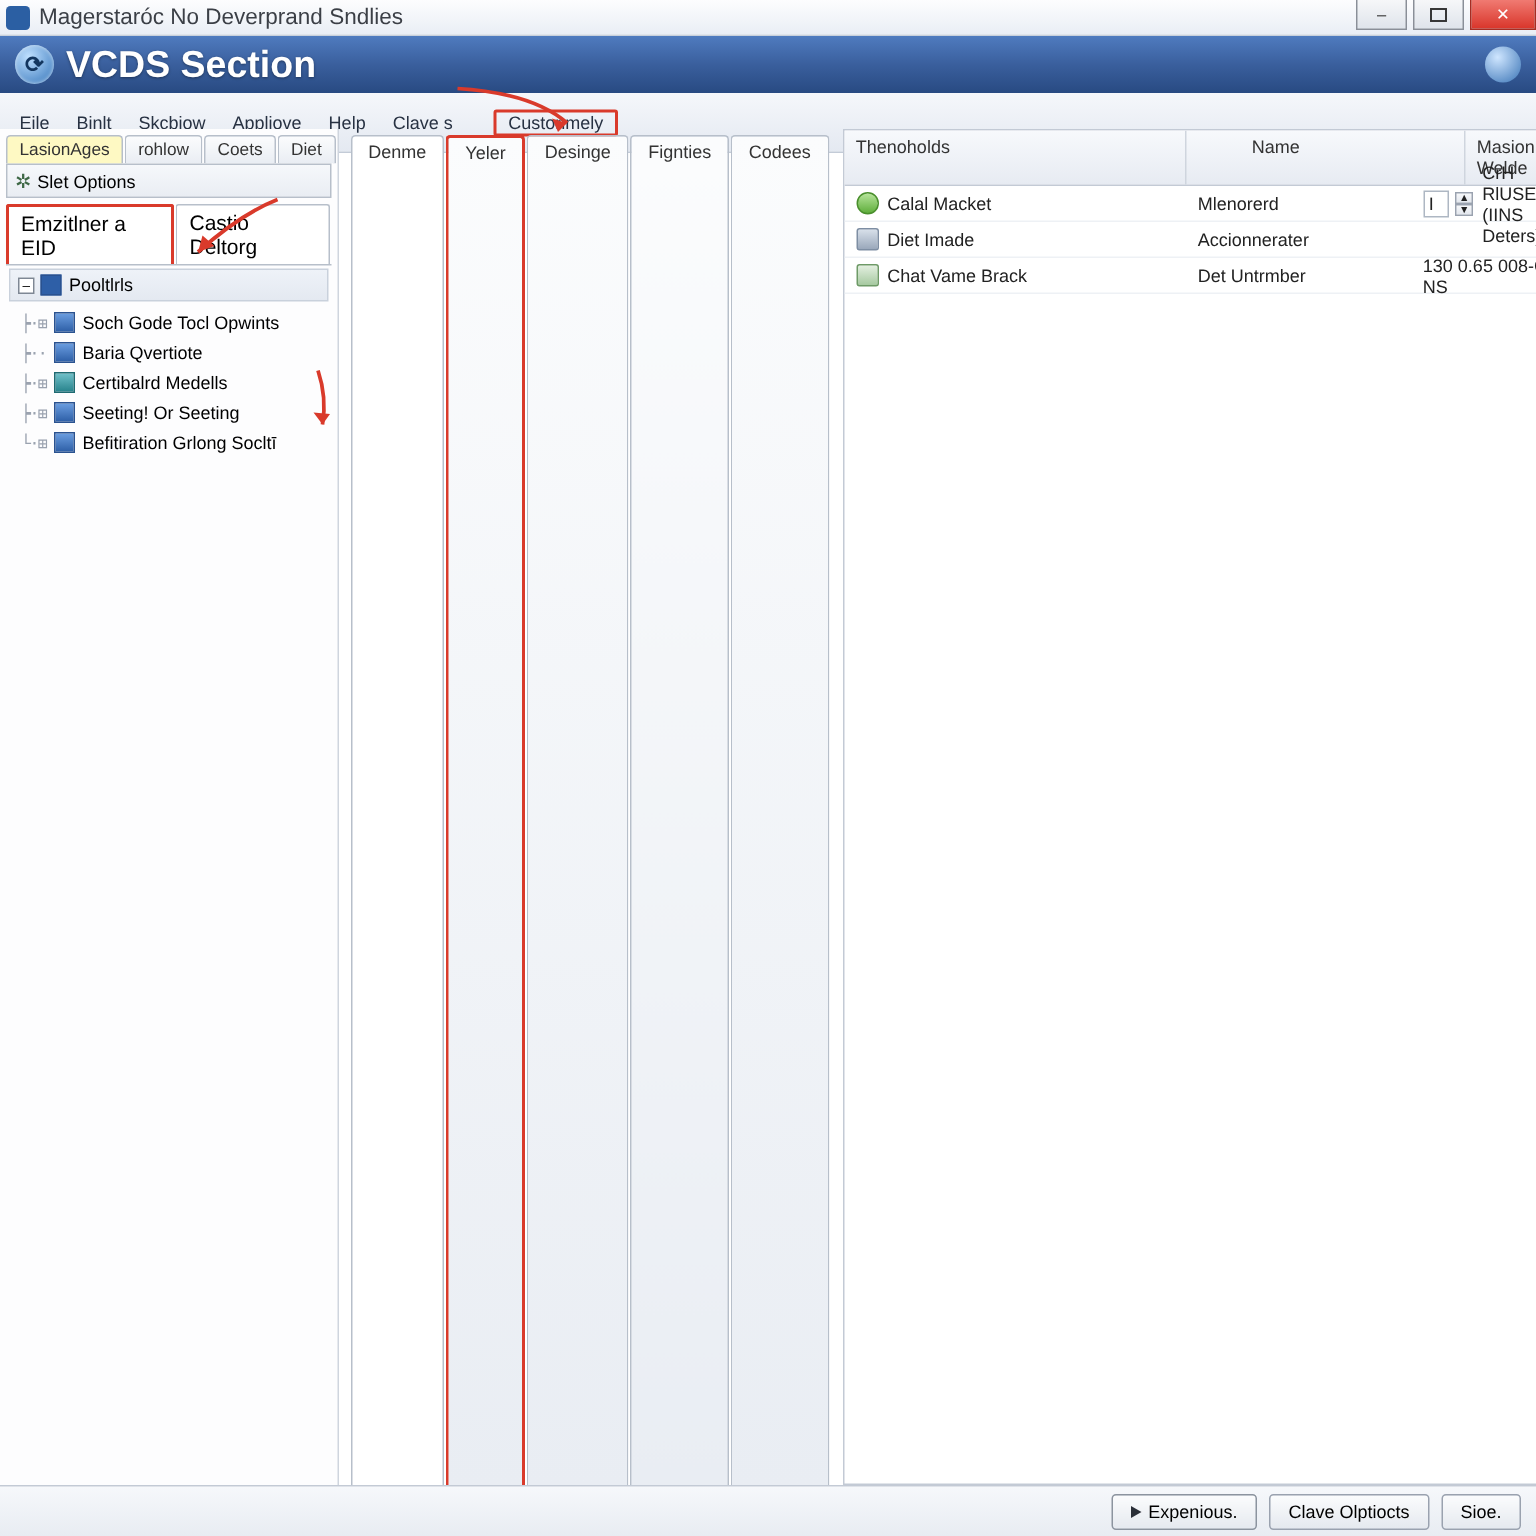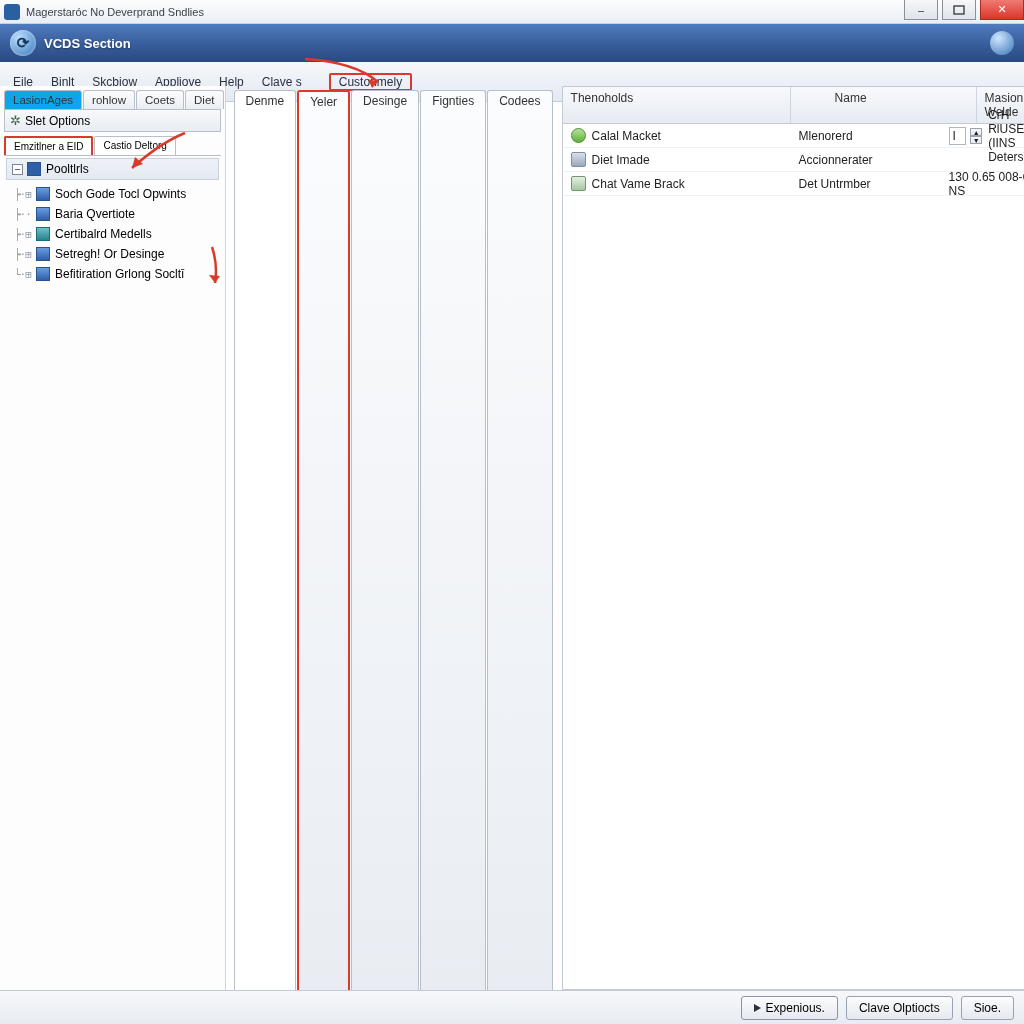--- a/index.html
+++ b/index.html
@@ -1,52 +1,52 @@
 <!DOCTYPE html>
 <html><head>
 <meta charset="utf-8">
 <style>
 * { box-sizing: border-box; margin: 0; padding: 0; font-family: 'Segoe UI', Tahoma, sans-serif; font-size: 12px; }
 body { width: 1024px; height: 1024px; background: #fff; overflow: hidden; position: relative; }
 
 
 .titlebar { height: 24px; background: linear-gradient(#fdfdfe,#e9eef5); display: flex; align-items: center; padding: 0 4px; border-bottom: 1px solid #c9d1dc; }
 .titlebar .app-ico { width:16px; height:16px; background:#2b5fa3; border-radius:3px; margin-right:6px; display:inline-block; }
-.titlebar .title-text { color:#3b3f46; font-size:11px; }
+.titlebar .title-text { color:#3b3f46; font-size:15px; }
 .win-buttons { position:absolute; right:0; top:0; display:flex; }
 .win-btn { width:34px; height:20px; border:1px solid #8a8f98; background:linear-gradient(#f6f7f9,#dfe4eb); margin-left:4px; display:flex; align-items:center; justify-content:center; font-size:11px; color:#333; border-top:none; }
 .win-btn.close { background:linear-gradient(#f07a72,#d9362b); color:#fff; border-color:#a62c22; width:44px; }
 .win-btn.max svg, .win-btn.min svg { display:block; }
 
 
 .header-band { height:38px; background:linear-gradient(#4f7bbf,#3a5f9d 50%,#284a82); display:flex; align-items:center; padding:0 10px; color:#fff; }
 .header-band .logo { width:26px; height:26px; border-radius:13px; background:radial-gradient(circle at 35% 30%, #bfe0ff, #2f71b8); margin-right:8px; display:flex; align-items:center; justify-content:center; color:#13365f; font-weight:bold; font-size:15px; box-shadow:inset 0 0 3px rgba(255,255,255,.7); }
-.header-band .section-title { font-size:13px; font-weight:bold; text-shadow:0 1px 2px rgba(0,0,0,.4); }
+.header-band .section-title { font-size:25px; font-weight:bold; text-shadow:0 1px 2px rgba(0,0,0,.4); }
 .header-band .right-ico { margin-left:auto; width:24px; height:24px; border-radius:12px; background:radial-gradient(circle at 35% 30%, #cfe6ff, #3a74b6); }
 
 
 .menubar { height:40px; background:linear-gradient(#f5f7fb,#e4e9f1); border-bottom:1px solid #c3cbd7; display:flex; align-items:center; padding-left:4px; }
 .menubar .menu-item { padding:0 9px; display:flex; align-items:center; color:#273142; cursor:default; }
 .menubar .menu-item.hl { border:2px solid #d93a2b; border-radius:2px; margin:1px 0; padding:0 8px; }
 
 
 .workspace { position:absolute; top:86px; bottom:34px; left:0; right:0; display:flex; }
 .left-pane { width:282px; background:#fdfdfe; border-right:1px solid #cfd5de; display:flex; flex-direction:column; }
 .right-pane { flex:1; display:flex; flex-direction:row; }
 
 
 .lp-tabs { display:flex; margin:4px 0 0 4px; }
 .lp-tab { border:1px solid #b7bfca; border-bottom:none; background:linear-gradient(#fbfcfd,#e9edf3); padding:3px 8px; margin-right:1px; border-radius:3px 3px 0 0; font-size:11.5px; color:#333; }
-.lp-tab.active { background:#0ea5e9; }
+.lp-tab.active { background:#fef9c3; }
 
 .lp-toolbar { border:1px solid #b7bfca; background:linear-gradient(#f6f8fb,#e9edf3); margin:0 4px; padding:3px 5px; display:flex; align-items:center; }
 .lp-toolbar .gear-ico { color:#3e6846; margin-right:4px; font-size:13px; }
 
 .lp-subtabs { display:flex; margin:4px 4px 0 4px; border-bottom:1px solid #b7bfca;}
-.lp-subtab { border:1px solid #b7bfca; border-bottom:none; background:#fff; padding:3px 8px; margin-right:1px; border-radius:2px 2px 0 0; font-size:10px; }
+.lp-subtab { border:1px solid #b7bfca; border-bottom:none; background:#fff; padding:3px 8px; margin-right:1px; border-radius:2px 2px 0 0; font-size:14px; }
 .lp-subtab.hl { border:2px solid #d93a2b; border-bottom:none; }
 
 
 .tree { margin:2px 6px 0 6px; }
 .tree-root { background:linear-gradient(#eef2f8,#e4e9f1); border:1px solid #c9d1dc; padding:3px 5px; display:flex; align-items:center; }
 .tree-root .exp { width:11px; height:11px; border:1px solid #7e8794; display:inline-flex; align-items:center; justify-content:center; font-size:9px; margin-right:4px; background:#fff; line-height:1; }
 .tree-root .node-ico { width:14px; height:14px; background:#2e5fa7; margin-right:5px; display:inline-block; }
 .tree-children { padding:4px 0 0 8px; }
 .tree-item { display:flex; align-items:center; padding:3px 2px 3px 0; }
 .tree-item .branch { width:22px; color:#9aa2af; display:inline-block; text-align:left; font-family:monospace; font-size:11px; letter-spacing:-1px; }
@@ -175,21 +175,21 @@
           <span>Baria Qvertiote</span>
         </div>
         <div class="tree-item">
           <span class="branch">┝·⊞</span>
           <span class="item-ico ico-teal"></span>
           <span>Certibalrd Medells</span>
         </div>
         <div class="tree-item">
           <span class="branch">┝·⊞</span>
           <span class="item-ico ico-blue"></span>
-          <span>Setregh! Or Desinge</span>
+          <span>Seeting! Or Seeting</span>
         </div>
         <div class="tree-item">
           <span class="branch">└·⊞</span>
           <span class="item-ico ico-blue"></span>
           <span>Befitiration Grlong Socltī</span>
         </div>
       </div>
     </div>
   </div>
 

